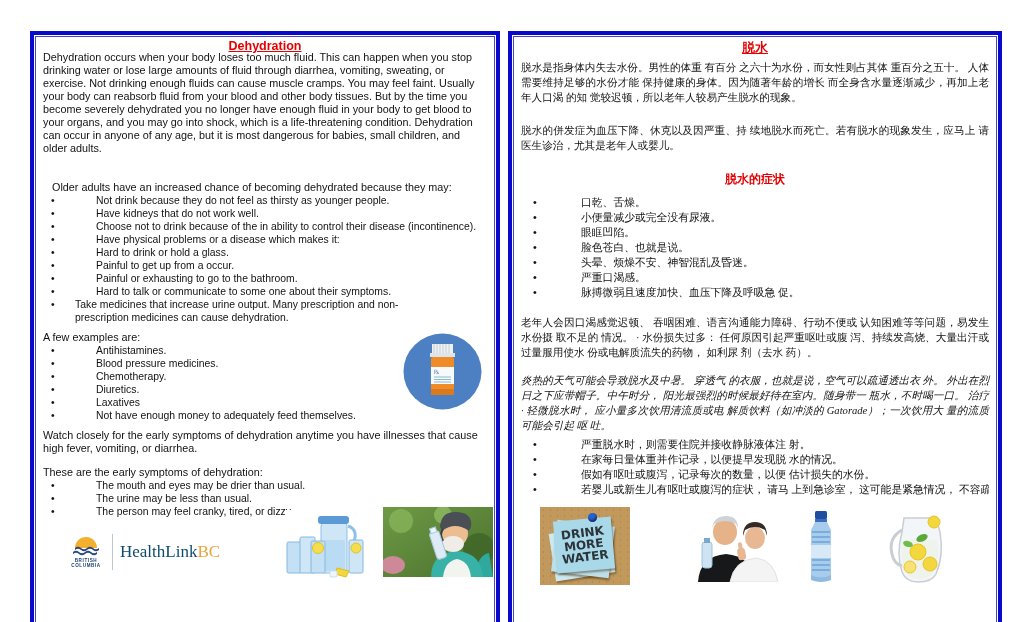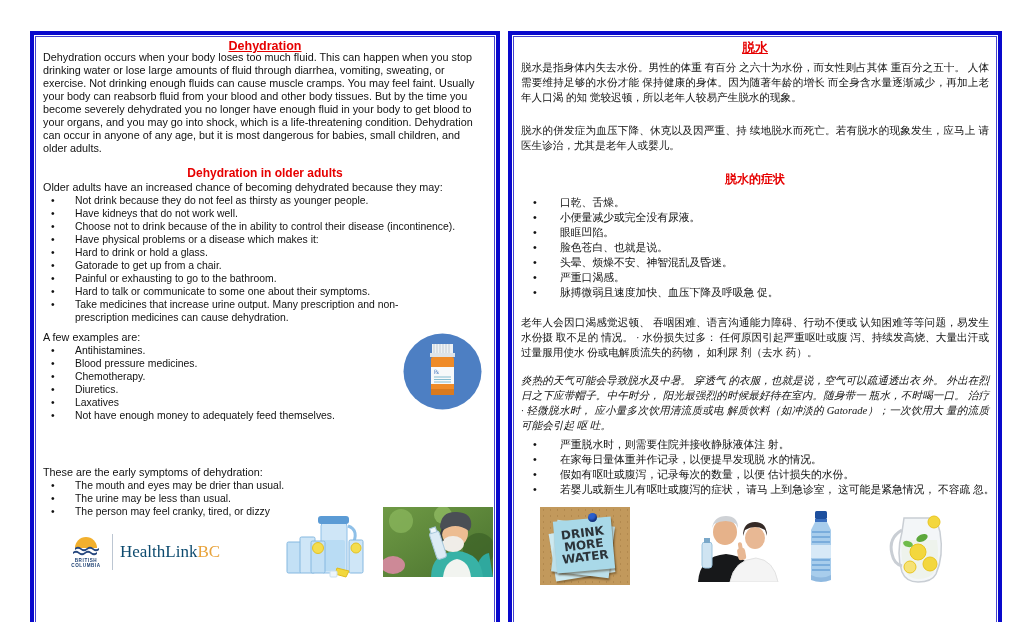--- a/index.html
+++ b/index.html
@@ -16,21 +16,21 @@
 
   .title{position:absolute;top:2px;left:0;right:0;text-align:center;
          color:#e60000;font-weight:bold;font-size:12.5px;text-decoration:underline;}
   .subhead{position:absolute;left:0;right:0;text-align:center;
            color:#e60000;font-weight:bold;font-size:12px;}
   .para{position:absolute;left:7px;right:7px;font-size:10.8px;line-height:13px;}
   .blist{position:absolute;left:7px;right:7px;overflow:hidden;}
   .brow{display:flex;font-size:10.4px;line-height:13px;}
   .brow .dot{flex:0 0 24px;padding-left:8px;box-sizing:content-box;}
   .brow .btxt{flex:1 1 auto;}
-  .nw .btxt{white-space:nowrap;}
+  .nw .btxt{white-space:nowrap;margin-left:21px;}
 
   
   .zh{font-family:"Liberation Serif","DejaVu Serif",serif;}
   .zh .para{font-size:10.6px;line-height:15px;text-align:justify;}
   .zh .brow{font-size:10.8px;line-height:15px;}
   .zh .brow .dot{flex:0 0 27px;padding-left:12px;font-family:"Liberation Sans",sans-serif;}
   .zh .title{font-size:13px;}
 
   
   .logo{position:absolute;left:28px;top:497px;display:flex;align-items:center;}
@@ -64,23 +64,22 @@
 </head>
 <body>
 
 <div class="page" id="page-left">
   <div class="page-inner">
 
     <div class="title">Dehydration</div>
 
     <div class="para" style="top:14px;">Dehydration occurs when your body loses too much fluid. This can happen when you stop drinking water or lose large amounts of fluid through diarrhea, vomiting, sweating, or exercise. Not drinking enough fluids can cause muscle cramps. You may feel faint. Usually your body can reabsorb fluid from your blood and other body tissues. But by the time you become severely dehydrated you no longer have enough fluid in your body to get blood to your organs, and you may go into shock, which is a life-threatening condition. Dehydration can occur in anyone of any age, but it is most dangerous for babies, small children, and older adults.</div>
 
-    <div class="subhead" style="top:129px;">Dehydration in older adults</div>
-
-    <div class="para" style="top:144px;">Older adults have an increased chance of becoming dehydrated because they may:</div>
+
+    <div class="para" style="top:144px;margin-left:9px;">Older adults have an increased chance of becoming dehydrated because they may:</div>
 
     <div class="blist" style="top:157px;">
       <div class="brow nw">
           <span class="dot">•</span>
           <span class="btxt">Not drink because they do not feel as thirsty as younger people.</span>
         </div>
       <div class="brow nw">
           <span class="dot">•</span>
           <span class="btxt">Have kidneys that do not work well.</span>
         </div>
@@ -91,21 +90,21 @@
       <div class="brow nw">
           <span class="dot">•</span>
           <span class="btxt">Have physical problems or a disease which makes it:</span>
         </div>
       <div class="brow nw">
           <span class="dot">•</span>
           <span class="btxt">Hard to drink or hold a glass.</span>
         </div>
       <div class="brow nw">
           <span class="dot">•</span>
-          <span class="btxt">Gatorade to get up from a chair.</span>
+          <span class="btxt">Painful to get up from a occur.</span>
         </div>
       <div class="brow nw">
           <span class="dot">•</span>
           <span class="btxt">Painful or exhausting to go to the bathroom.</span>
         </div>
       <div class="brow nw">
           <span class="dot">•</span>
           <span class="btxt">Hard to talk or communicate to some one about their symptoms.</span>
         </div>
       <div class="brow">
@@ -148,20 +147,21 @@
       <rect x="29" y="11" width="21" height="9" fill="#eef2f5"></rect>
       <path d="M31 11v9 M34 11v9 M37 11v9 M40 11v9 M43 11v9 M46 11v9" stroke="#c3ccd4" stroke-width="1"></path>
       <rect x="27" y="20" width="25" height="4" fill="#dde4ea"></rect>
       <rect x="28" y="24" width="23" height="38" rx="2" fill="#ef8b28"></rect>
       <rect x="28" y="34" width="23" height="17" fill="#f7f9fa"></rect>
       <text x="31" y="41" font-size="6" fill="#4d7fc3">℞</text>
       <path d="M31 44h17 M31 46.5h17 M31 49h17" stroke="#86bdd1" stroke-width="1"></path>
       <rect x="28" y="56" width="23" height="6" fill="#d97a1f"></rect>
     </svg>
 
+    <div class="para" style="top:392px;">Watch closely for the early symptoms of dehydration anytime you have illnesses that cause high fever, vomiting, or diarrhea.</div>
 
     <div class="para" style="top:429px;">These are the early symptoms of dehydration:</div>
 
     <div class="blist" style="top:442px;">
       <div class="brow nw">
           <span class="dot">•</span>
           <span class="btxt">The mouth and eyes may be drier than usual.</span>
         </div>
       <div class="brow nw">
           <span class="dot">•</span>

